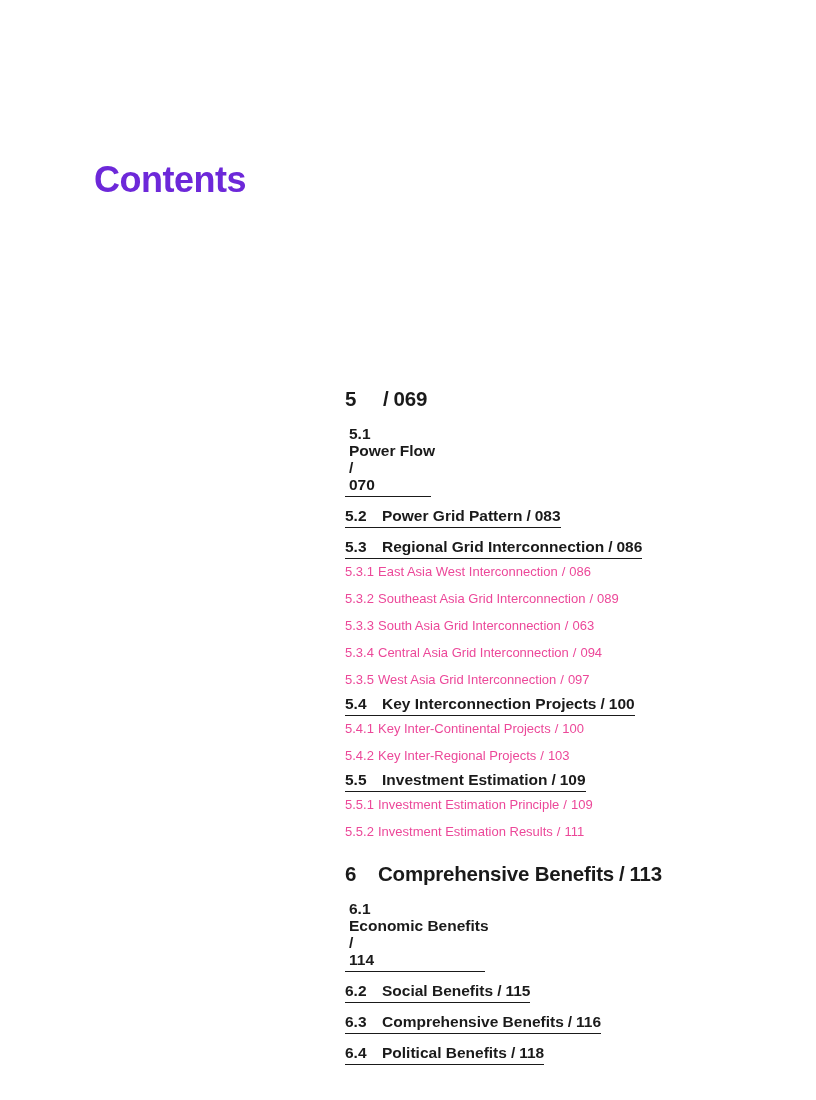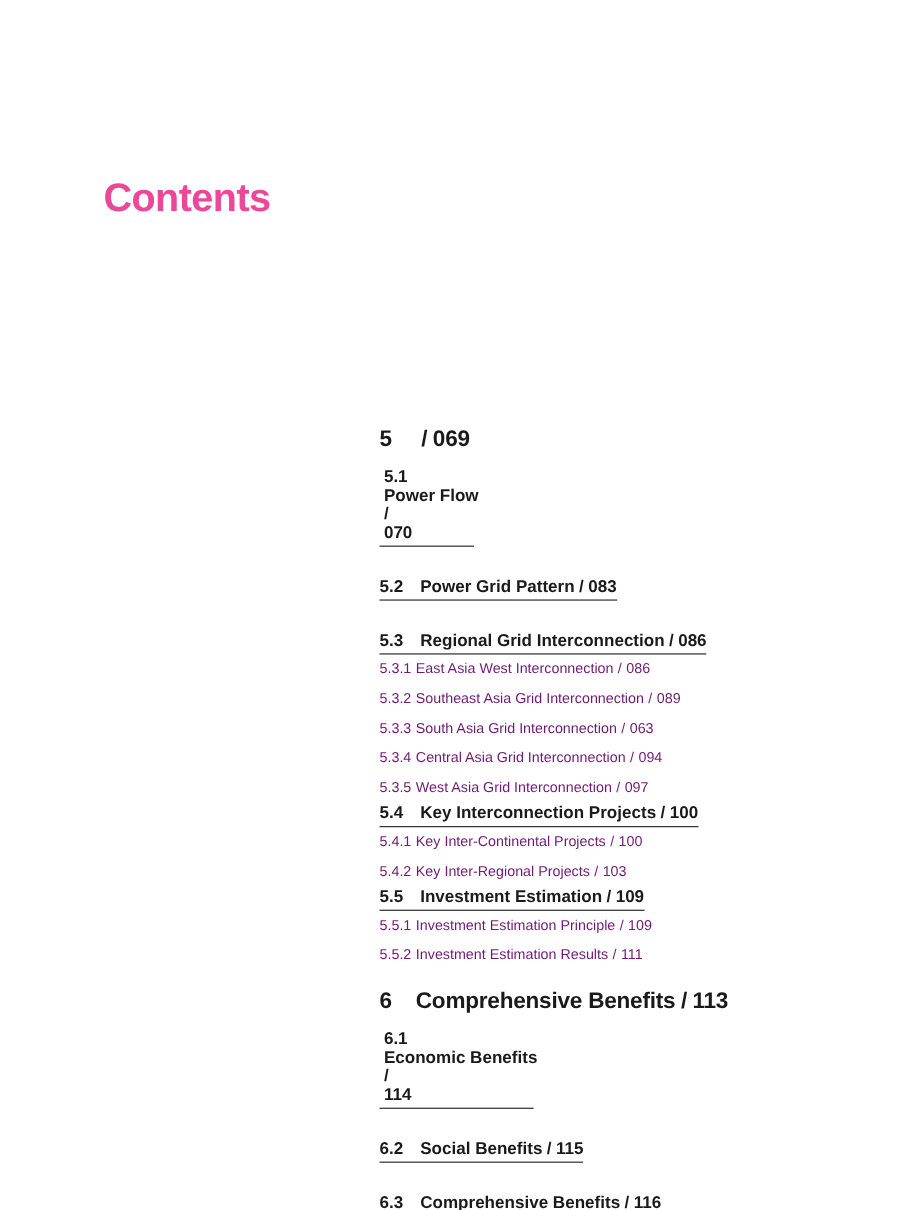--- a/index.html
+++ b/index.html
@@ -13,21 +13,21 @@
     overflow: hidden;
   }
   .doc-title {
     position: absolute;
     left: 94px;
     top: 138px;
     font-size: 36px;
     line-height: 36px;
     font-weight: bold;
     letter-spacing: -0.5px;
-    color: #ec4899;
+    color: #6d28d9;
   }
   .toc {
     position: absolute;
     left: 345px;
     top: 388px;
     width: 400px;
   }
   .row {
     display: flex;
     align-items: baseline;
@@ -50,25 +50,25 @@
     line-height: 17px;
     font-weight: bold;
     padding-bottom: 3px;
     border-bottom: 1.5px solid #1a1a1a;
   }
   .lvl2 .num { width: 37px; }
   .lvl3 {
     font-size: 13px;
     line-height: 14px;
     font-weight: normal;
-    color: #701a75;
+    color: #ec4899;
   }
   .lvl3 .num { width: 33px; }
   .lvl1 + .lvl2 { margin-top: 15px; flex-direction: column; }
-  .lvl2 + .lvl2 { margin-top: 28px; }
+  .lvl2 + .lvl2 { margin-top: 10px; }
   .lvl2 + .lvl3 { margin-top: 6px; }
   .lvl3 + .lvl3 { margin-top: 13px; }
   .lvl3 + .lvl2 { margin-top: 8px; }
   .lvl3 + .lvl1 { margin-top: 24px; }
 </style>
 </head>
 <body>
 
 <h1 class="doc-title">Contents</h1>
 

